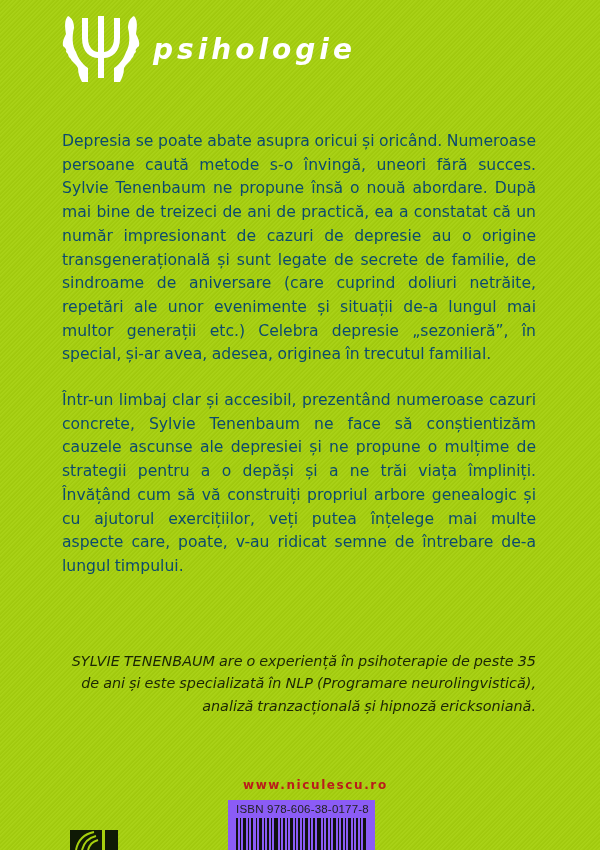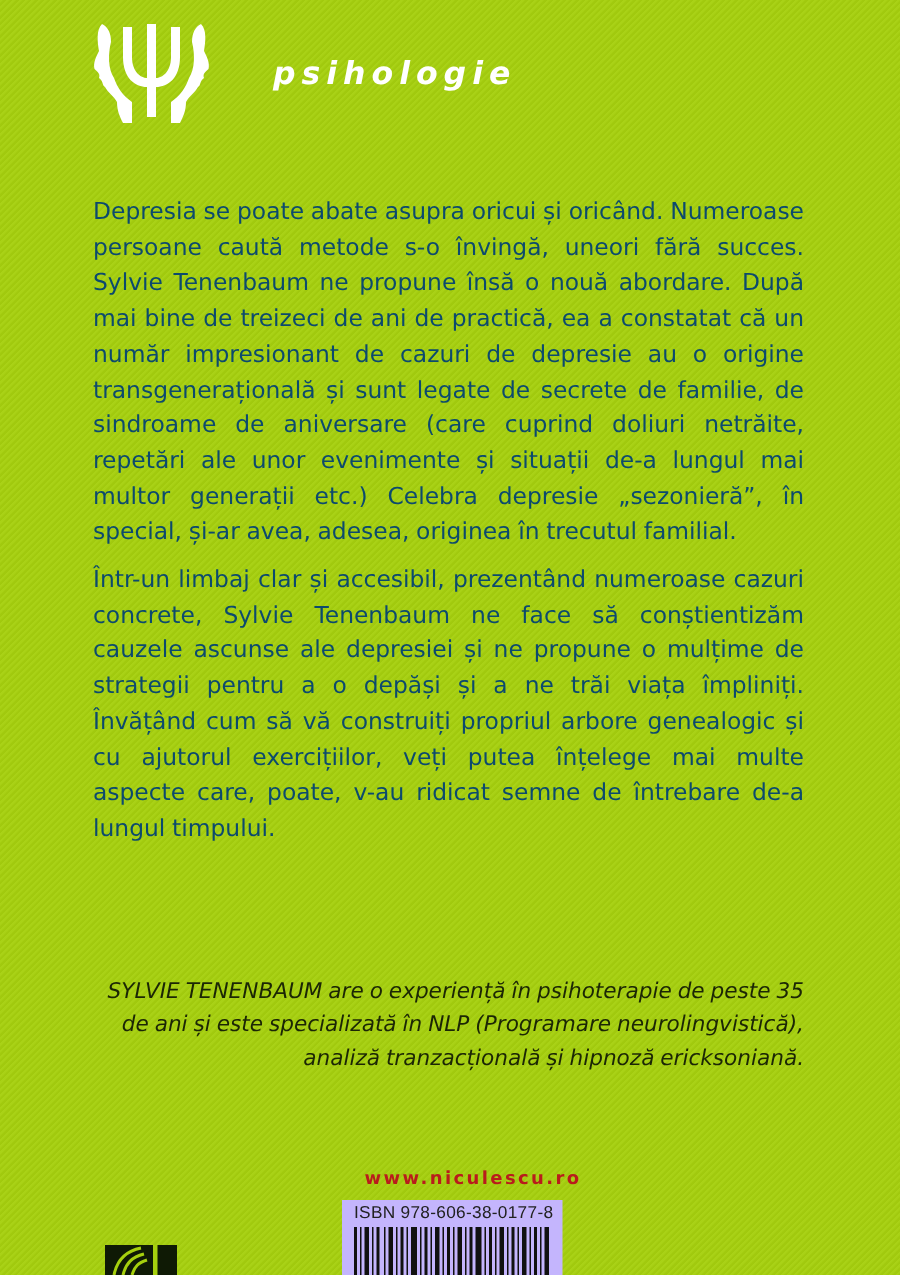--- a/index.html
+++ b/index.html
@@ -22,45 +22,45 @@
       top: 12px;
       height: 70px;
       display: flex;
       align-items: center;
     }
     .logo {
       width: 82px;
       height: 70px;
     }
     .series-title {
-      margin-left: 40px;
+      margin-left: 11px;
       color: #ffffff;
       font-family: "DejaVu Sans", sans-serif;
       font-style: italic;
       font-weight: bold;
-      font-size: 21px;
+      font-size: 28px;
       letter-spacing: 4px;
       margin-top: 4px;
     }
     .content {
       position: absolute;
       left: 62px;
       top: 130px;
       width: 474px;
     }
     .para {
       margin: 0;
       font-size: 15.6px;
       line-height: 23.7px;
       text-align: justify;
       color: #0c4a6e;
       word-spacing: -0.5px;
     }
     .para + .para {
-      margin-top: 8px;
+      margin-top: 22px;
     }
     .bio {
       position: absolute;
       left: 62px;
       top: 650px;
       width: 474px;
       margin: 0;
       font-size: 14.4px;
       line-height: 22.4px;
       font-style: italic;
@@ -76,21 +76,21 @@
       font-weight: bold;
       font-size: 12px;
       letter-spacing: 1.6px;
     }
     .isbn-box {
       position: absolute;
       left: 228px;
       top: 800px;
       width: 147px;
       height: 50px;
-      background: #c4b5fd;
+      background: #8b5cf6;
     }
     .isbn-text {
       position: absolute;
       left: 8px;
       top: 3px;
       font-family: "Liberation Sans", sans-serif;
       font-size: 11.5px;
       color: #222;
       letter-spacing: 0.2px;
       white-space: nowrap;

